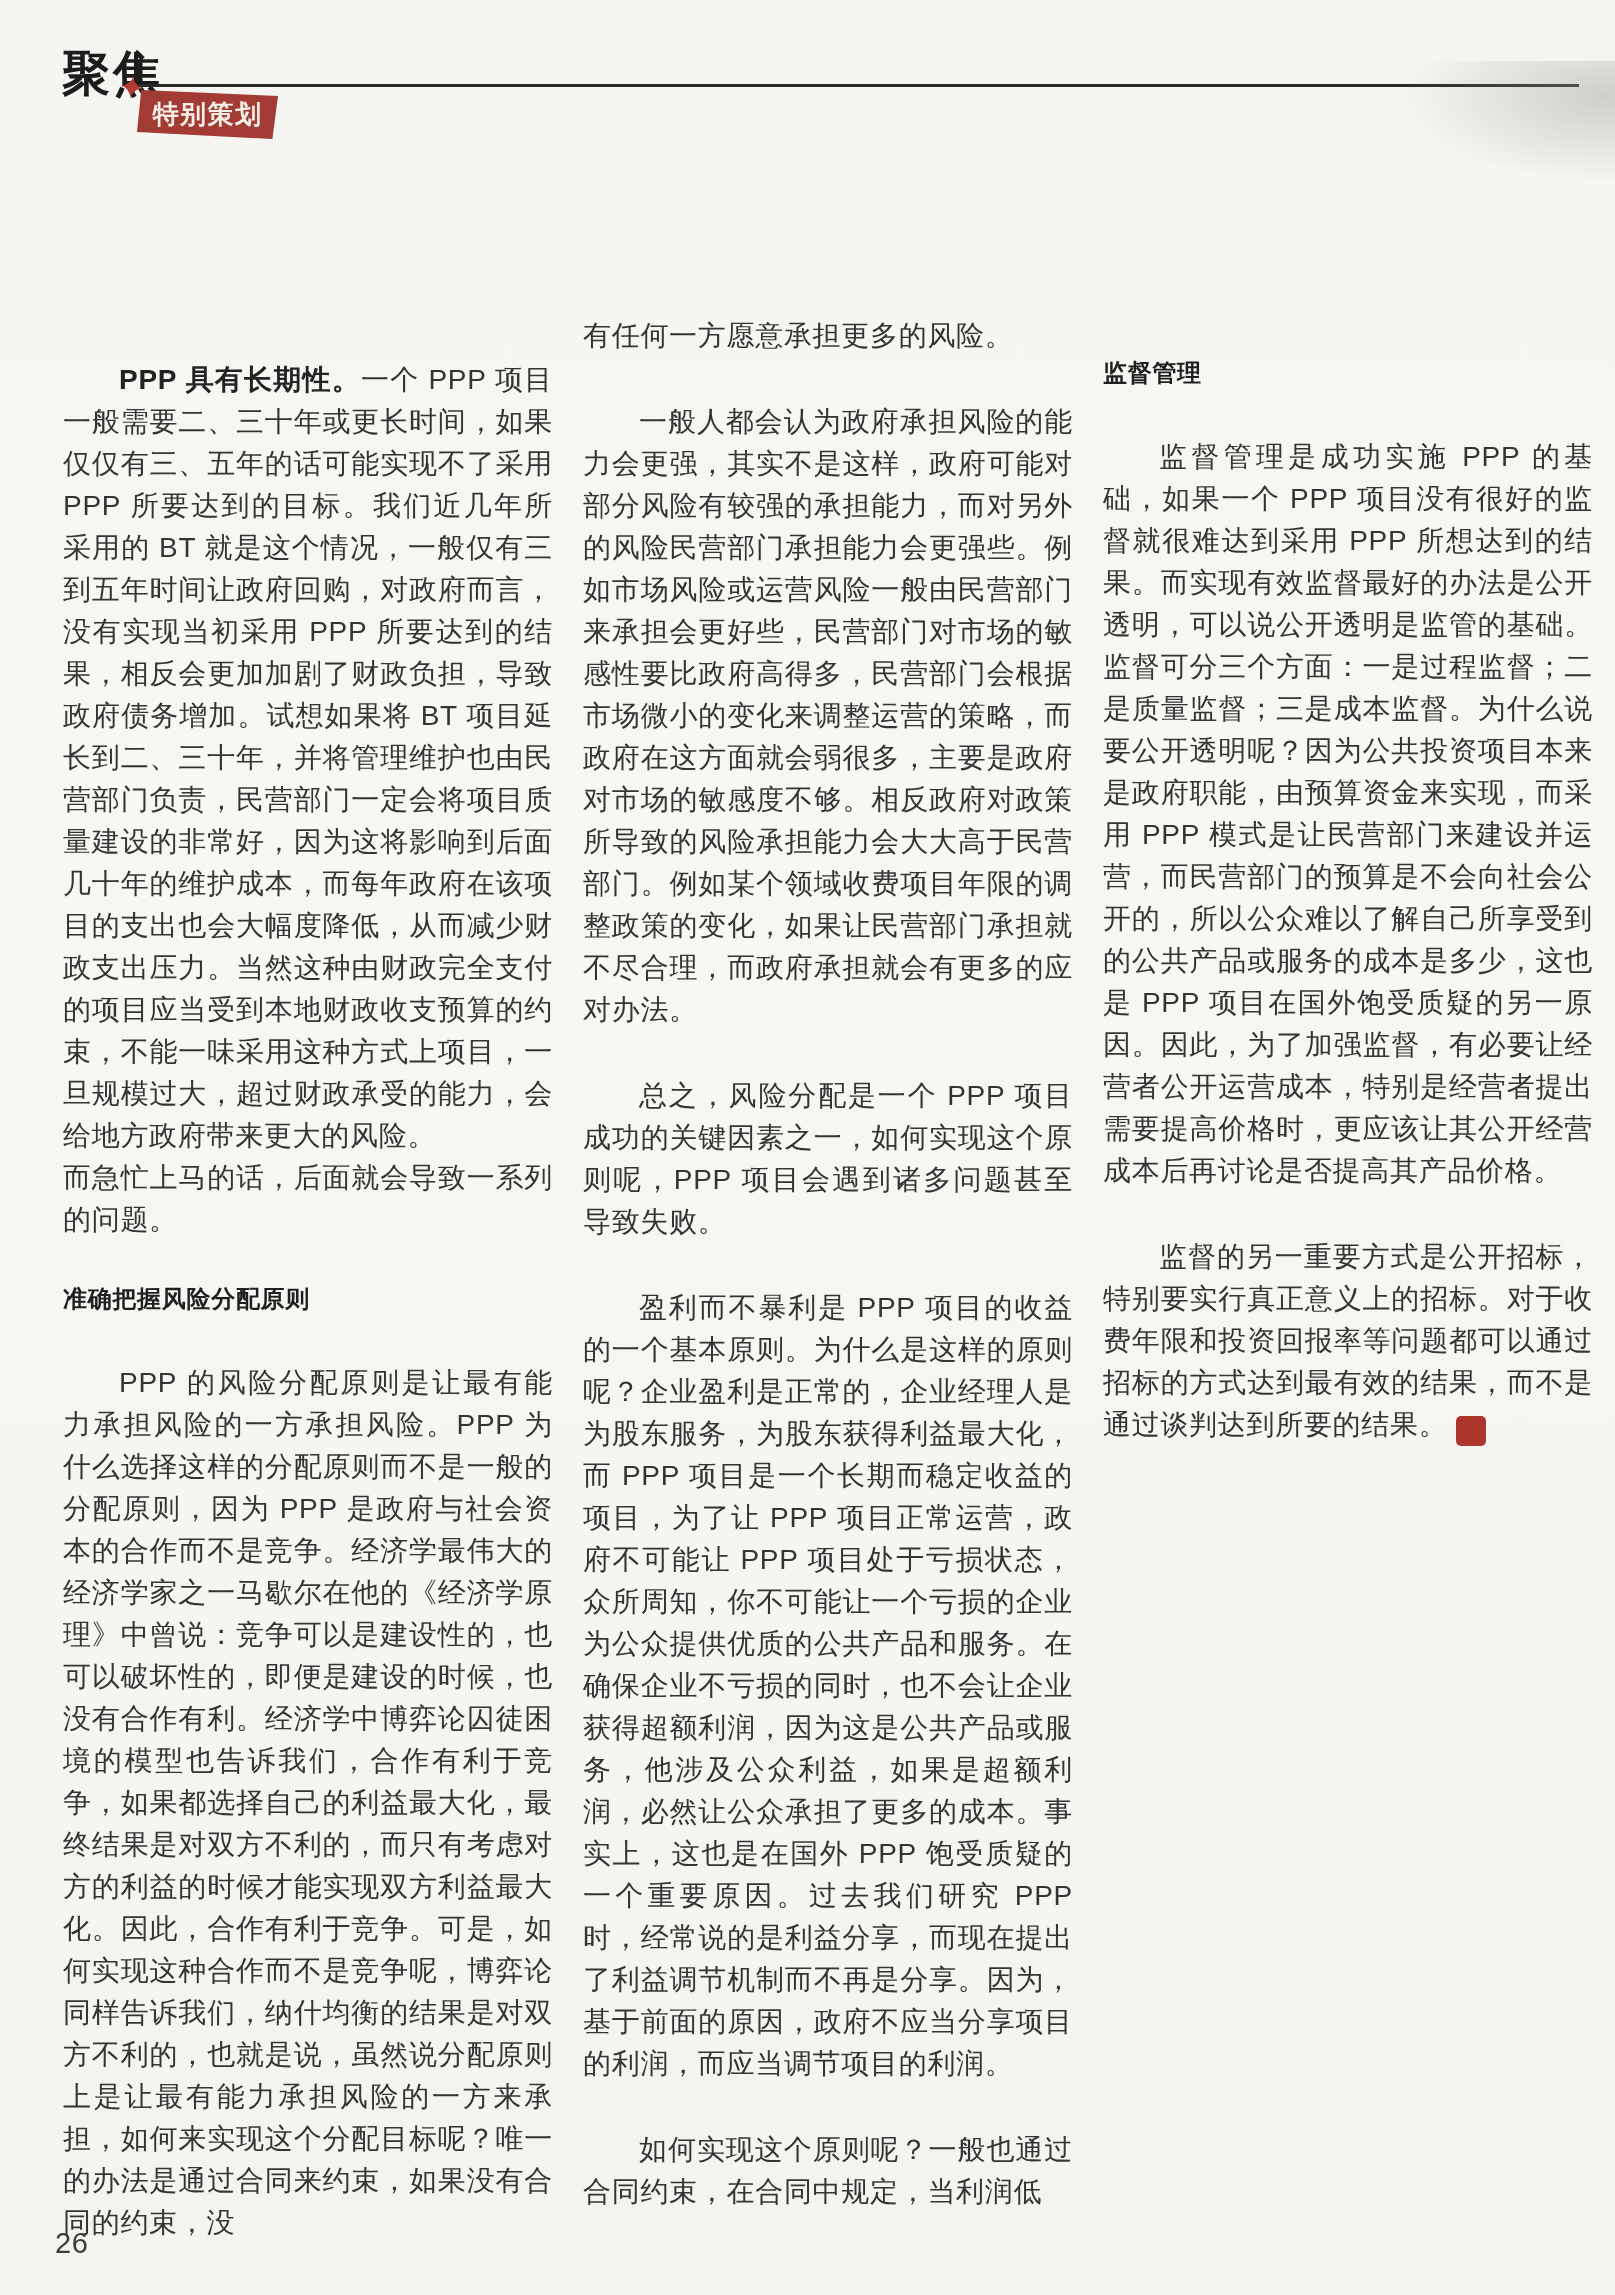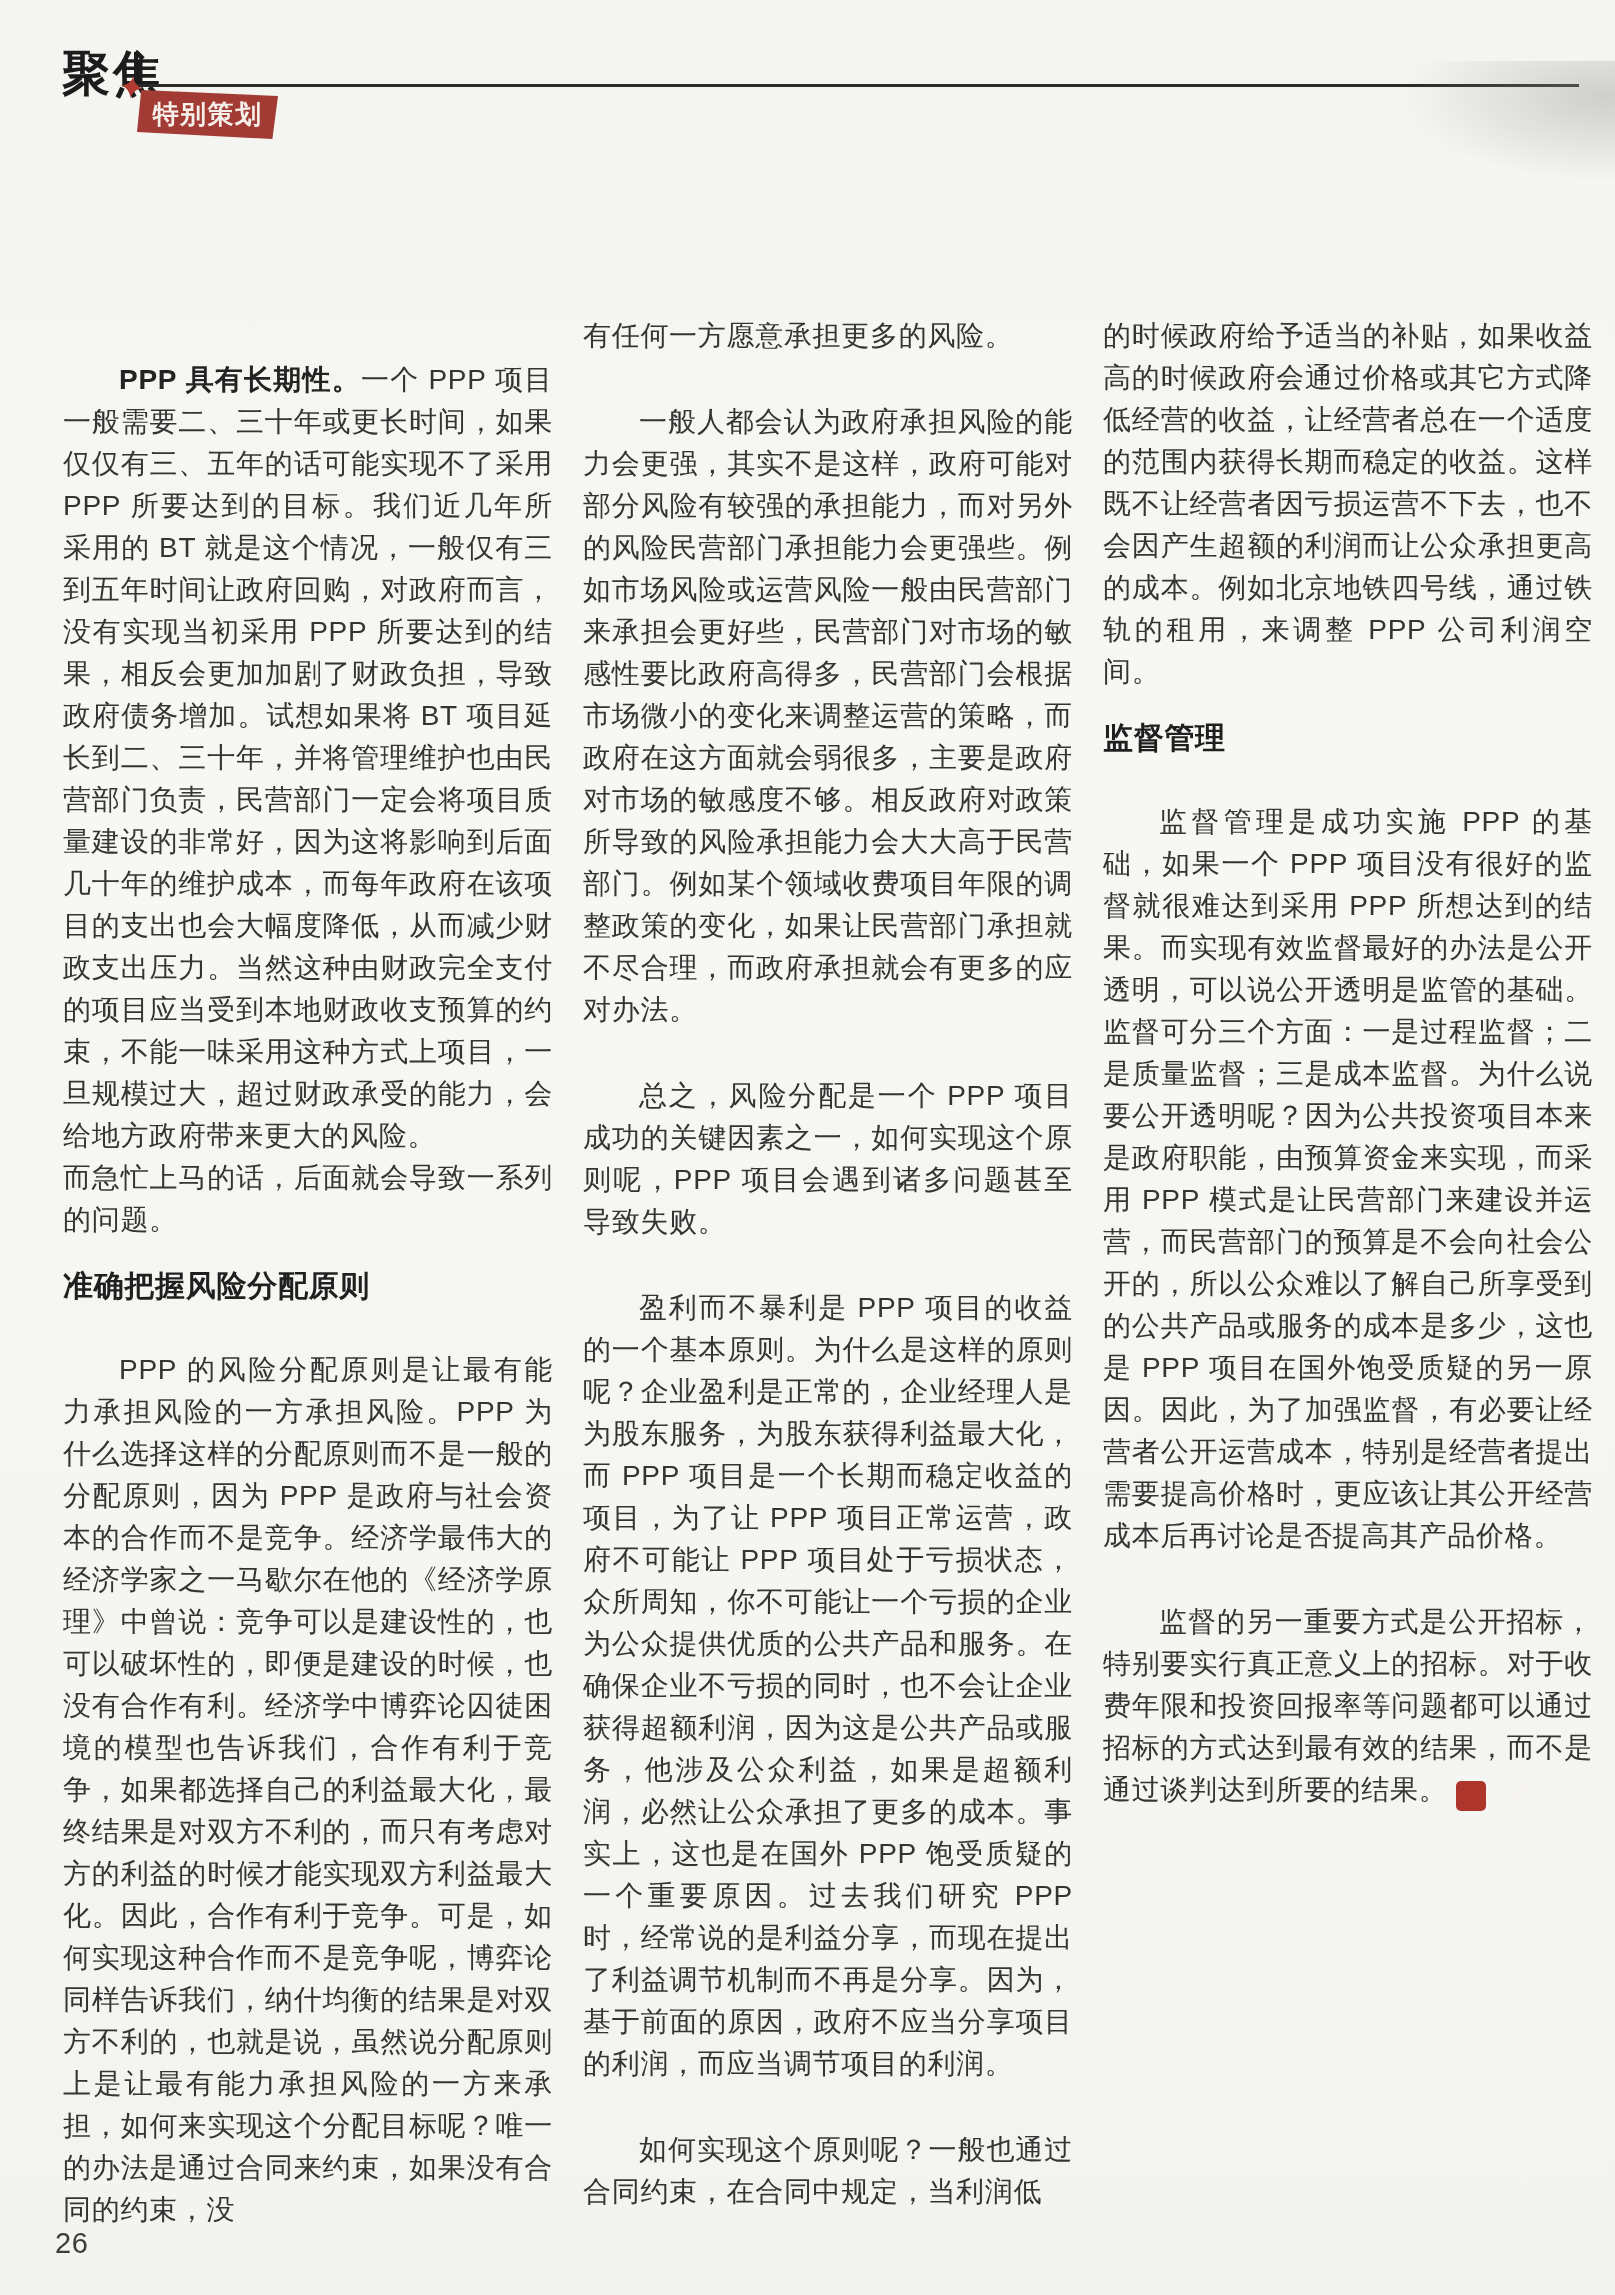--- a/index.html
+++ b/index.html
@@ -77,22 +77,22 @@
     margin: 0;
     font-size: 28px;
     line-height: 42px;
     letter-spacing: 0.7px;
     text-align: justify;
     color: #343434;
   }
   .col-para.indent { text-indent: 2em; margin-top: 44px; }
   .col-para b { font-weight: 700; color: #232323; }
   .col-heading {
-    margin: 26px 0 13px 0;
-    font-size: 30px;
+    margin: 39px 0 13px 0;
+    font-size: 24px;
     line-height: 38px;
     font-weight: 700;
     color: #1f1f1f;
     letter-spacing: 0.7px;
   }
   .end-mark {
     display: inline-block;
     width: 30px; height: 30px;
     margin-left: 8.7px;
     background: #ad352c;
@@ -137,21 +137,20 @@
         <p class="col-para indent">PPP 的风险分配原则是让最有能力承担风险的一方承担风险。PPP 为什么选择这样的分配原则而不是一般的分配原则，因为 PPP 是政府与社会资本的合作而不是竞争。经济学最伟大的经济学家之一马歇尔在他的《经济学原理》中曾说：竞争可以是建设性的，也可以破坏性的，即便是建设的时候，也没有合作有利。经济学中博弈论囚徒困境的模型也告诉我们，合作有利于竞争，如果都选择自己的利益最大化，最终结果是对双方不利的，而只有考虑对方的利益的时候才能实现双方利益最大化。因此，合作有利于竞争。可是，如何实现这种合作而不是竞争呢，博弈论同样告诉我们，纳什均衡的结果是对双方不利的，也就是说，虽然说分配原则上是让最有能力承担风险的一方来承担，如何来实现这个分配目标呢？唯一的办法是通过合同来约束，如果没有合同的约束，没</p>
       </section>
     <section class="col">
         <p class="col-para">有任何一方愿意承担更多的风险。</p>
         <p class="col-para indent">一般人都会认为政府承担风险的能力会更强，其实不是这样，政府可能对部分风险有较强的承担能力，而对另外的风险民营部门承担能力会更强些。例如市场风险或运营风险一般由民营部门来承担会更好些，民营部门对市场的敏感性要比政府高得多，民营部门会根据市场微小的变化来调整运营的策略，而政府在这方面就会弱很多，主要是政府对市场的敏感度不够。相反政府对政策所导致的风险承担能力会大大高于民营部门。例如某个领域收费项目年限的调整政策的变化，如果让民营部门承担就不尽合理，而政府承担就会有更多的应对办法。</p>
         <p class="col-para indent">总之，风险分配是一个 PPP 项目成功的关键因素之一，如何实现这个原则呢，PPP 项目会遇到诸多问题甚至导致失败。</p>
         <p class="col-para indent">盈利而不暴利是 PPP 项目的收益的一个基本原则。为什么是这样的原则呢？企业盈利是正常的，企业经理人是为股东服务，为股东获得利益最大化，而 PPP 项目是一个长期而稳定收益的项目，为了让 PPP 项目正常运营，政府不可能让 PPP 项目处于亏损状态，众所周知，你不可能让一个亏损的企业为公众提供优质的公共产品和服务。在确保企业不亏损的同时，也不会让企业获得超额利润，因为这是公共产品或服务，他涉及公众利益，如果是超额利润，必然让公众承担了更多的成本。事实上，这也是在国外 PPP 饱受质疑的一个重要原因。过去我们研究 PPP 时，经常说的是利益分享，而现在提出了利益调节机制而不再是分享。因为，基于前面的原因，政府不应当分享项目的利润，而应当调节项目的利润。</p>
         <p class="col-para indent">如何实现这个原则呢？一般也通过合同约束，在合同中规定，当利润低</p>
       </section>
     <section class="col">
-        <p class="col-para">的时候政府给予适当的补贴，如果收益高的时候政府会通过价格或其它方式降低经营的收益，让经营者总在一个适度的范围内获得长期而稳定的收益。这样既不让经营者因亏损运营不下去，也不会因产生超额的利润而让公众承担更高的成本。例如北京地铁四号线，通过铁轨的租用，来调整 PPP 公司利润空间。</p>
         <h3 class="col-heading">监督管理</h3>
         <p class="col-para indent">监督管理是成功实施 PPP 的基础，如果一个 PPP 项目没有很好的监督就很难达到采用 PPP 所想达到的结果。而实现有效监督最好的办法是公开透明，可以说公开透明是监管的基础。监督可分三个方面：一是过程监督；二是质量监督；三是成本监督。为什么说要公开透明呢？因为公共投资项目本来是政府职能，由预算资金来实现，而采用 PPP 模式是让民营部门来建设并运营，而民营部门的预算是不会向社会公开的，所以公众难以了解自己所享受到的公共产品或服务的成本是多少，这也是 PPP 项目在国外饱受质疑的另一原因。因此，为了加强监督，有必要让经营者公开运营成本，特别是经营者提出需要提高价格时，更应该让其公开经营成本后再讨论是否提高其产品价格。</p>
         <p class="col-para indent">监督的另一重要方式是公开招标，特别要实行真正意义上的招标。对于收费年限和投资回报率等问题都可以通过招标的方式达到最有效的结果，而不是通过谈判达到所要的结果。<span class="end-mark">C</span></p>
       </section>
   </main>
 
   <footer>
     <span class="page-number">26</span>
   </footer>
 

